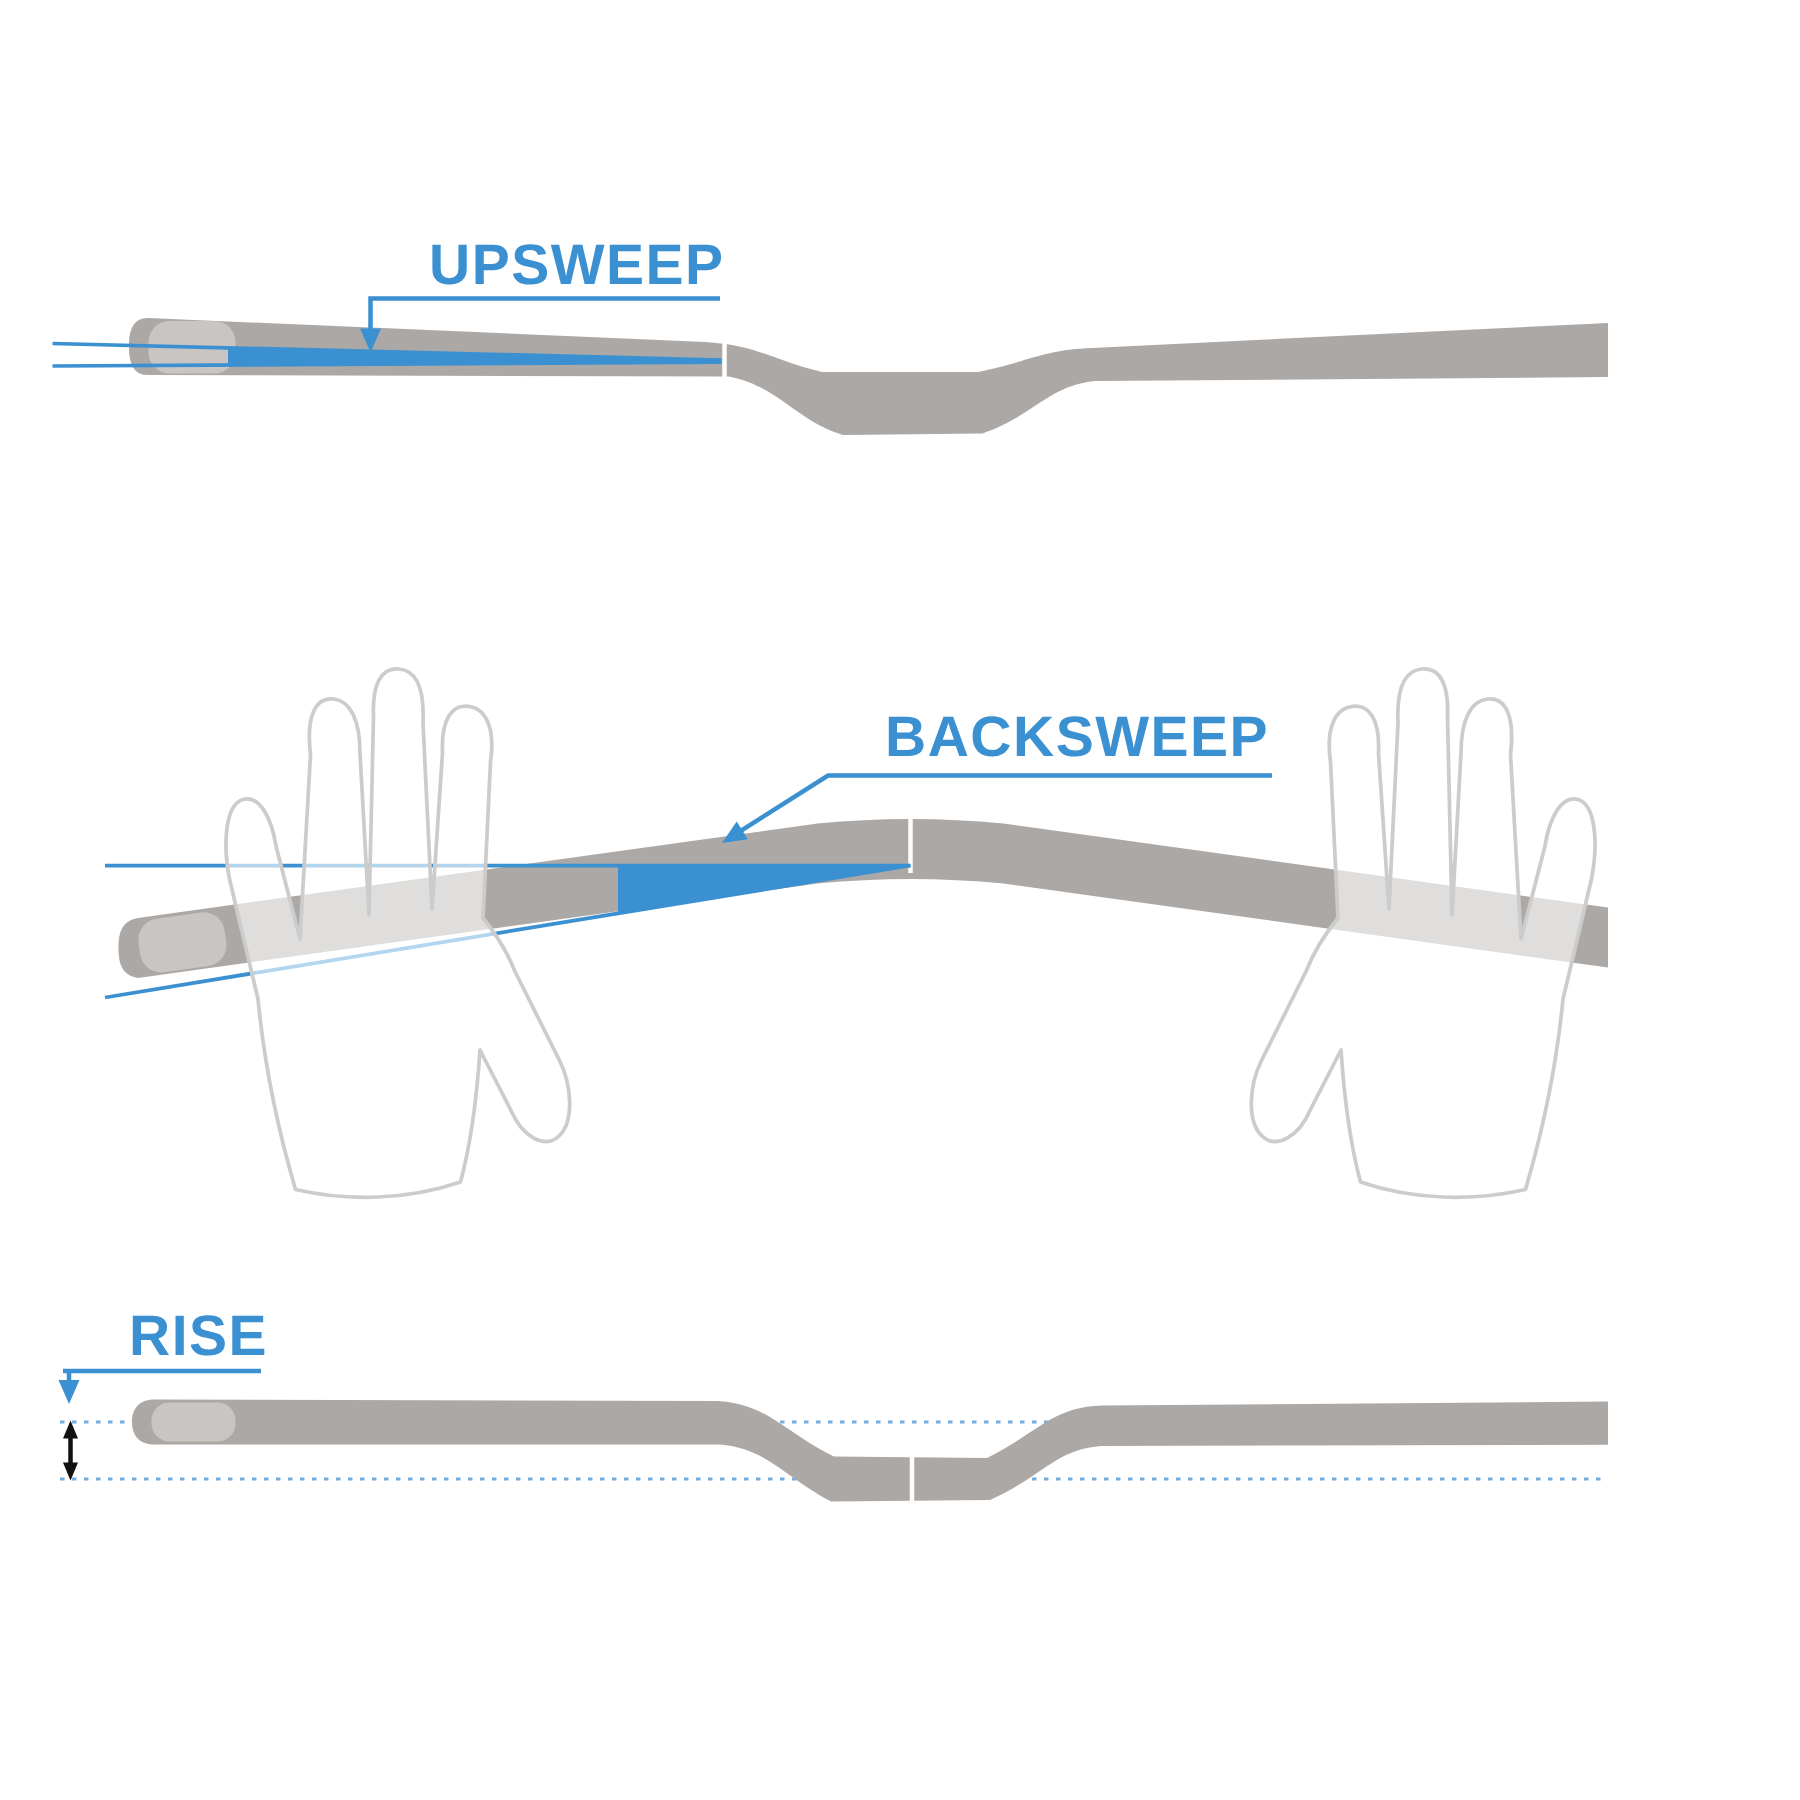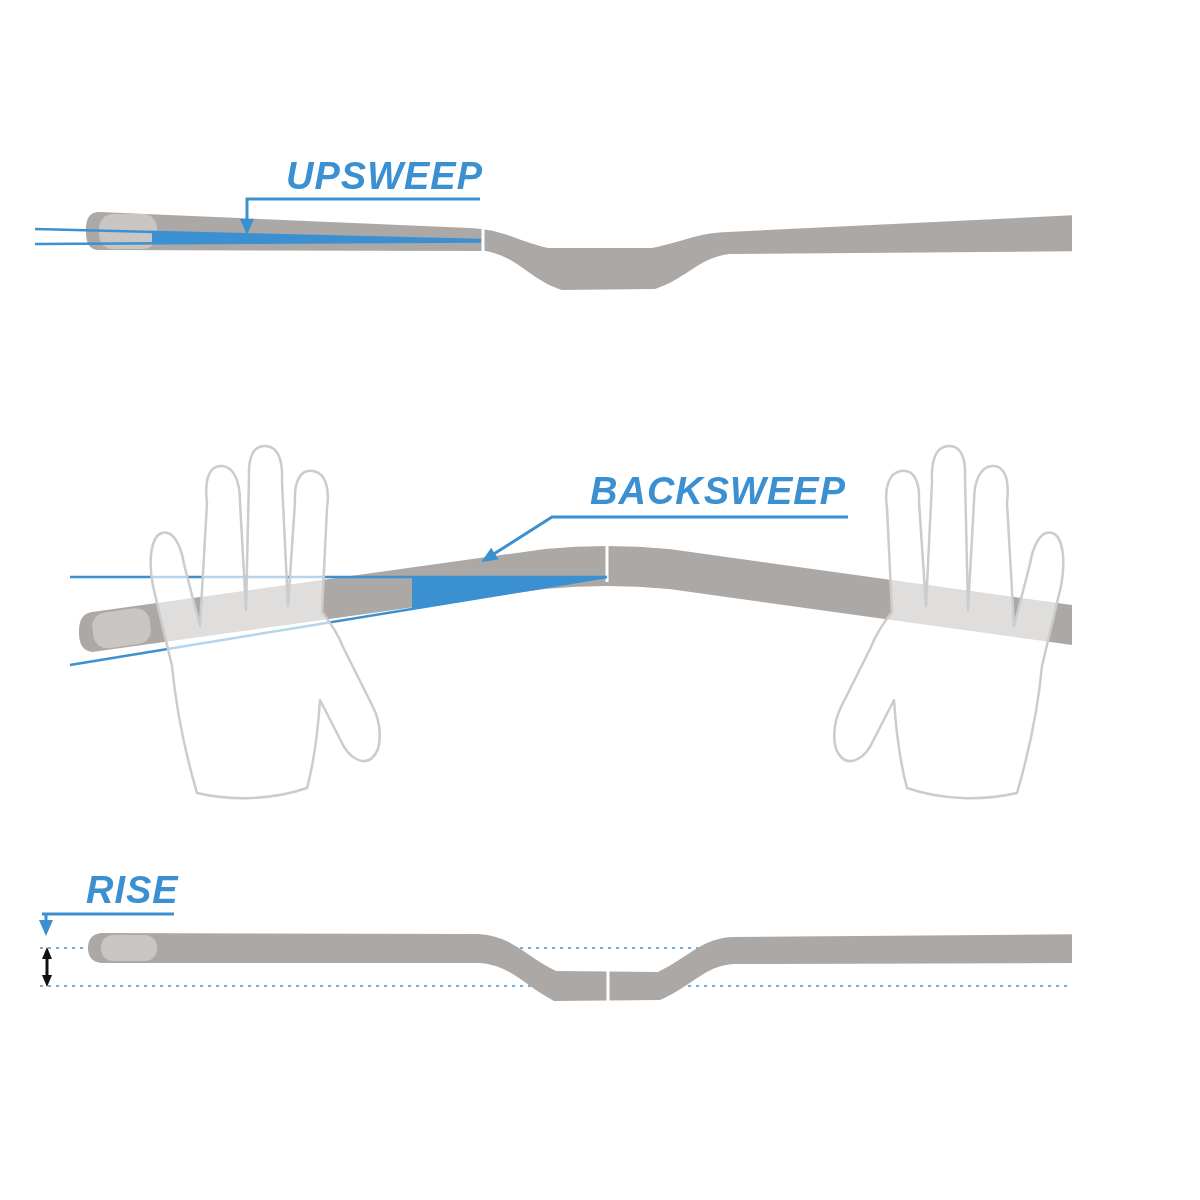--- a/index.html
+++ b/index.html
@@ -7,21 +7,20 @@
     padding: 0;
     background: var(--background, #ffffff);
     font-family: "Liberation Sans", sans-serif;
   }
   .stage {
     position: relative;
     width: 1072px;
     height: 1200px;
     background: var(--background, #ffffff);
     overflow: hidden;
-    font-style: italic;
   }
   svg { display: block; }
 
   .bar      { fill: var(--bar-gray, #aca8a5); }
   .endcap   { fill: var(--endcap-gray, #c8c5c2); }
   .seam     { stroke: #ffffff; stroke-width: 3; fill: none; }
   .blue-line{ stroke: var(--accent-blue, #3b90d1); stroke-width: 3; fill: none; }
   .blue-thin{ stroke: var(--accent-blue, #3b90d1); stroke-width: 2.5; fill: none; }
   .wedge    { fill: var(--accent-blue, #3b90d1); }
   .arrowhead{ fill: var(--accent-blue, #3b90d1); }

